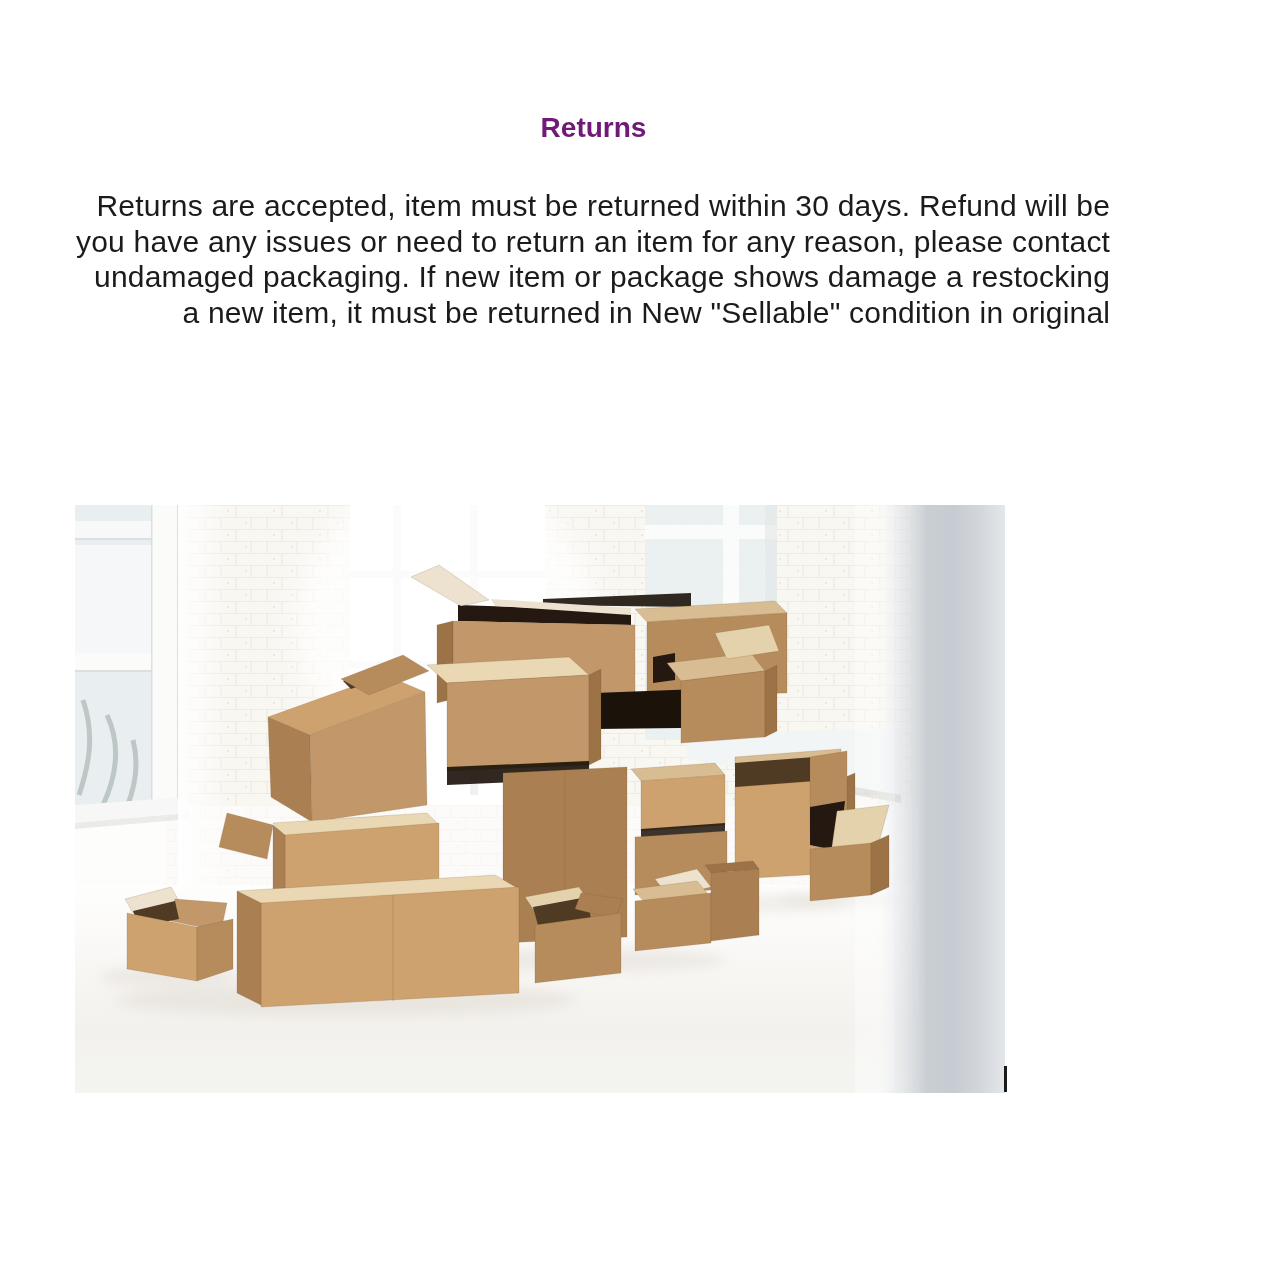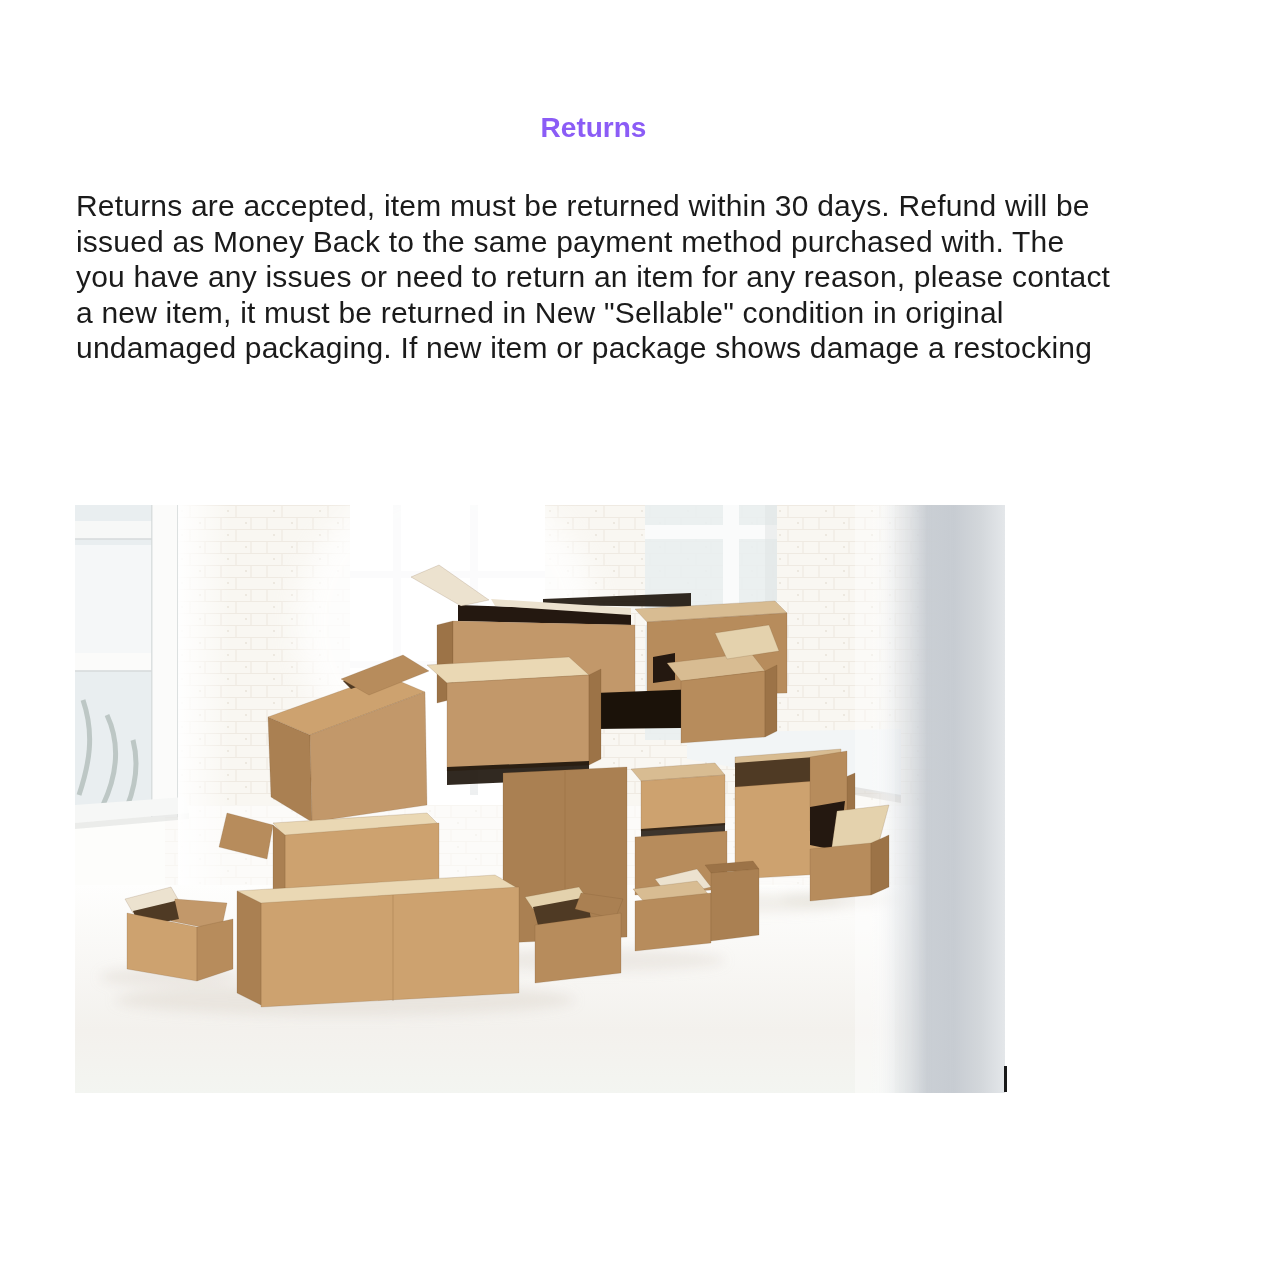--- a/index.html
+++ b/index.html
@@ -2,27 +2,27 @@
 <html style="--box-top-light: #ead8b4; --box-top: #d8bc92; --box-front-light: #cda26f; --box-front: #c2986a; --box-front-mid: #b78c5c; --box-front-dark: #aa8052; --box-side: #9c7347; --flap-lit: #ece2cf; --flap-pale: #e4d2ad; --interior-mid: #4f3a24; --interior-dark: #241810; --slot-dark: #1b1209; --brick-line: #e6e0d4; --wall: #f9f7f2; --glass: #e9eef0; --mullion-shadow: #dfe3e4; --pillar: #c7ccd2; --ledge: #f2f5f6; --floor-shade: #f3f1ed; --shadow: #cfc8bc;"><head>
 <meta charset="utf-8">
 <style>
   html,body{margin:0;padding:0;}
   body{
     width:1280px;height:1280px;background:#ffffff;position:relative;
     font-family:"Liberation Sans", sans-serif;color:#1c1c1c;overflow:hidden;
   }
   .title{
     position:absolute;top:112px;left:0;width:1187px;text-align:center;
-    font-size:28px;font-weight:700;color:#8b5cf6;
+    font-size:28px;font-weight:700;color:#701a75;
   }
   .para{
     position:absolute;top:188px;left:76px;
     font-size:30px;line-height:35.6px;letter-spacing:.2px;color:#1b1b1b;
   }
-  .para .line{white-space:nowrap;}
+  .para .line{white-space:nowrap;text-align:right;}
   figure.photo{
     position:absolute;left:75px;top:505px;width:930px;height:588px;margin:0;
     overflow:hidden;
   }
   .caret{
     position:absolute;left:1004px;top:1066px;width:3px;height:26px;background:#191919;
   }
   
   .c-topl{fill:var(--box-top-light)} .c-top{fill:var(--box-top)}
   .c-fl{fill:var(--box-front-light)} .c-f{fill:var(--box-front)}
@@ -35,24 +35,23 @@
 </style>
 </head>
 <body>
 
 <div>
 
   <div class="title">Returns</div>
 
   <div class="para">
     <div class="line">Returns are accepted, item must be returned within 30 days. Refund will be</div>
-    <div class="line">issued as Money Back to the same payment method purchased with. The</div>
     <div class="line">you have any issues or need to return an item for any reason, please contact</div>
+    <div class="line">undamaged packaging. If new item or package shows damage a restocking</div>
     <div class="line">a new item, it must be returned in New "Sellable" condition in original</div>
-    <div class="line">undamaged packaging. If new item or package shows damage a restocking</div>
   </div>
 
   <figure class="photo">
     <svg width="930" height="588" viewBox="0 0 930 588" xmlns="http://www.w3.org/2000/svg">
       <defs>
         <pattern id="brickpat" width="46" height="24" patternUnits="userSpaceOnUse">
           <path d="M0 0.5h46M0 12.5h46" stroke="var(--brick-line)" stroke-width="1.2"></path>
           <path d="M23 0.5v12M8 12.5v12M38 12.5v12" stroke="var(--brick-line)" stroke-width="1.2"></path>
           <circle cx="15" cy="6" r="1.1" fill="#ddd6c8"></circle>
             <circle cx="33" cy="18" r="1.1" fill="#ddd6c8"></circle>

